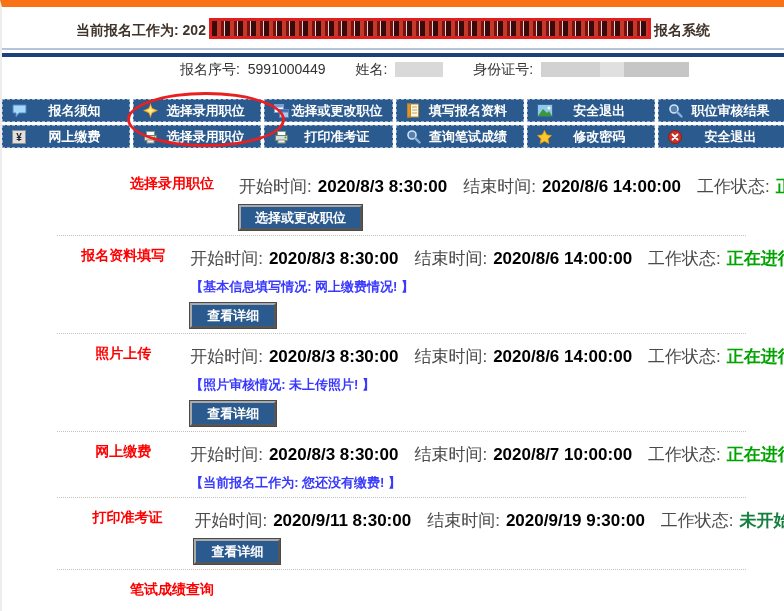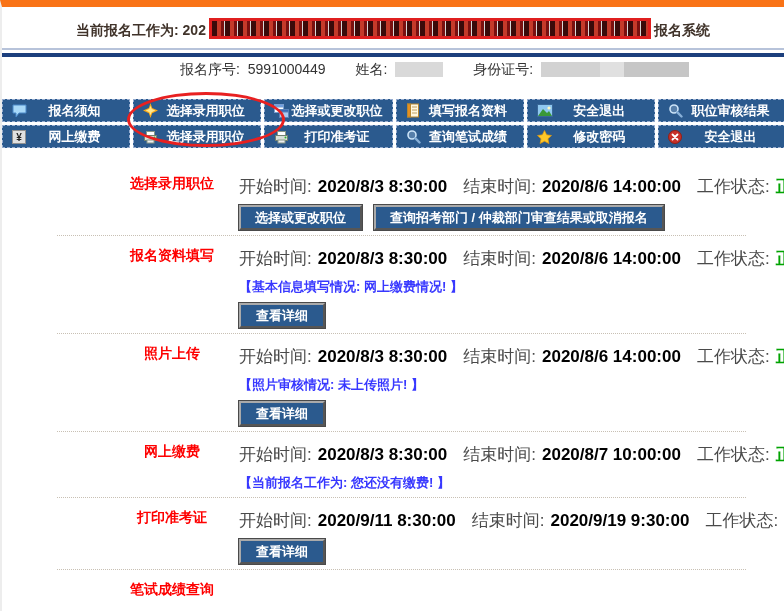--- a/index.html
+++ b/index.html
@@ -28,21 +28,21 @@
     grid-template-columns:repeat(6,1fr);gap:3px;}
   .nav-cell{height:21px;background:#2b5a8e;border:1px dashed #97add0;display:flex;
     align-items:center;color:#fff;font-weight:bold;font-size:13px;cursor:pointer;}
   .nav-icon{width:17px;margin-left:9px;display:flex;align-items:center;}
   .nav-label{flex:1;text-align:center;padding-right:9px;white-space:nowrap;}
   .ellipse{position:absolute;left:125px;top:85px;width:152px;height:49px;
     border:3px solid #e82020;border-radius:50%;pointer-events:none;z-index:5;}
   
   .content{position:absolute;top:157px;left:0;width:784px;}
   .section{display:flex;margin:0 40px 0 55px;padding:5px 0 5px 0;}
-  .section.sep{border-top:1px dotted #c8c0b4;}
+  .section.sep{border-top:1px dotted #c8c0b4;justify-content:center;}
   .sec-title{width:130px;margin-left:50px;padding-top:6px;text-align:center;
     color:#fe0000;font-weight:bold;font-size:14px;flex:none;}
   .sec-body{flex:1;padding-left:2px;}
   .info-line{font-size:17px;color:#4a4a4a;padding-top:6px;white-space:nowrap;}
   .info-line .lb{margin-right:2px;}
   .info-line .val{color:#000;font-weight:bold;margin-right:16px;margin-left:4px;}
   .status-active{color:#00a300;font-weight:bold;margin-left:4px;}
   .status-pending{color:#15803d;font-weight:bold;margin-left:4px;}
   .notice{color:#3838ff;font-size:13px;font-weight:bold;margin-top:8px;}
   .btn-row{margin-top:7px;display:flex;gap:12px;}
@@ -193,21 +193,20 @@
   <div class="content">
 
     <div class="section">
       <div class="sec-title">选择录用职位</div>
       <div class="sec-body">
         <div class="info-line">
           <span class="lb">开始时间:</span><span class="val">2020/8/3 8:30:00</span><span class="lb">结束时间:</span><span class="val">2020/8/6 14:00:00</span><span class="lb">工作状态:</span><span class="status-active">正在进行</span>
         </div>
         <div class="btn-row">
           <button class="btn">选择或更改职位</button>
-          <button class="btn">查询招考部门 / 仲裁部门审查结果或取消报名</button>
         </div>
       </div>
     </div>
 
     <div class="section sep">
       <div class="sec-title">报名资料填写</div>
       <div class="sec-body">
         <div class="info-line">
           <span class="lb">开始时间:</span><span class="val">2020/8/3 8:30:00</span><span class="lb">结束时间:</span><span class="val">2020/8/6 14:00:00</span><span class="lb">工作状态:</span><span class="status-active">正在进行</span>
         </div>

